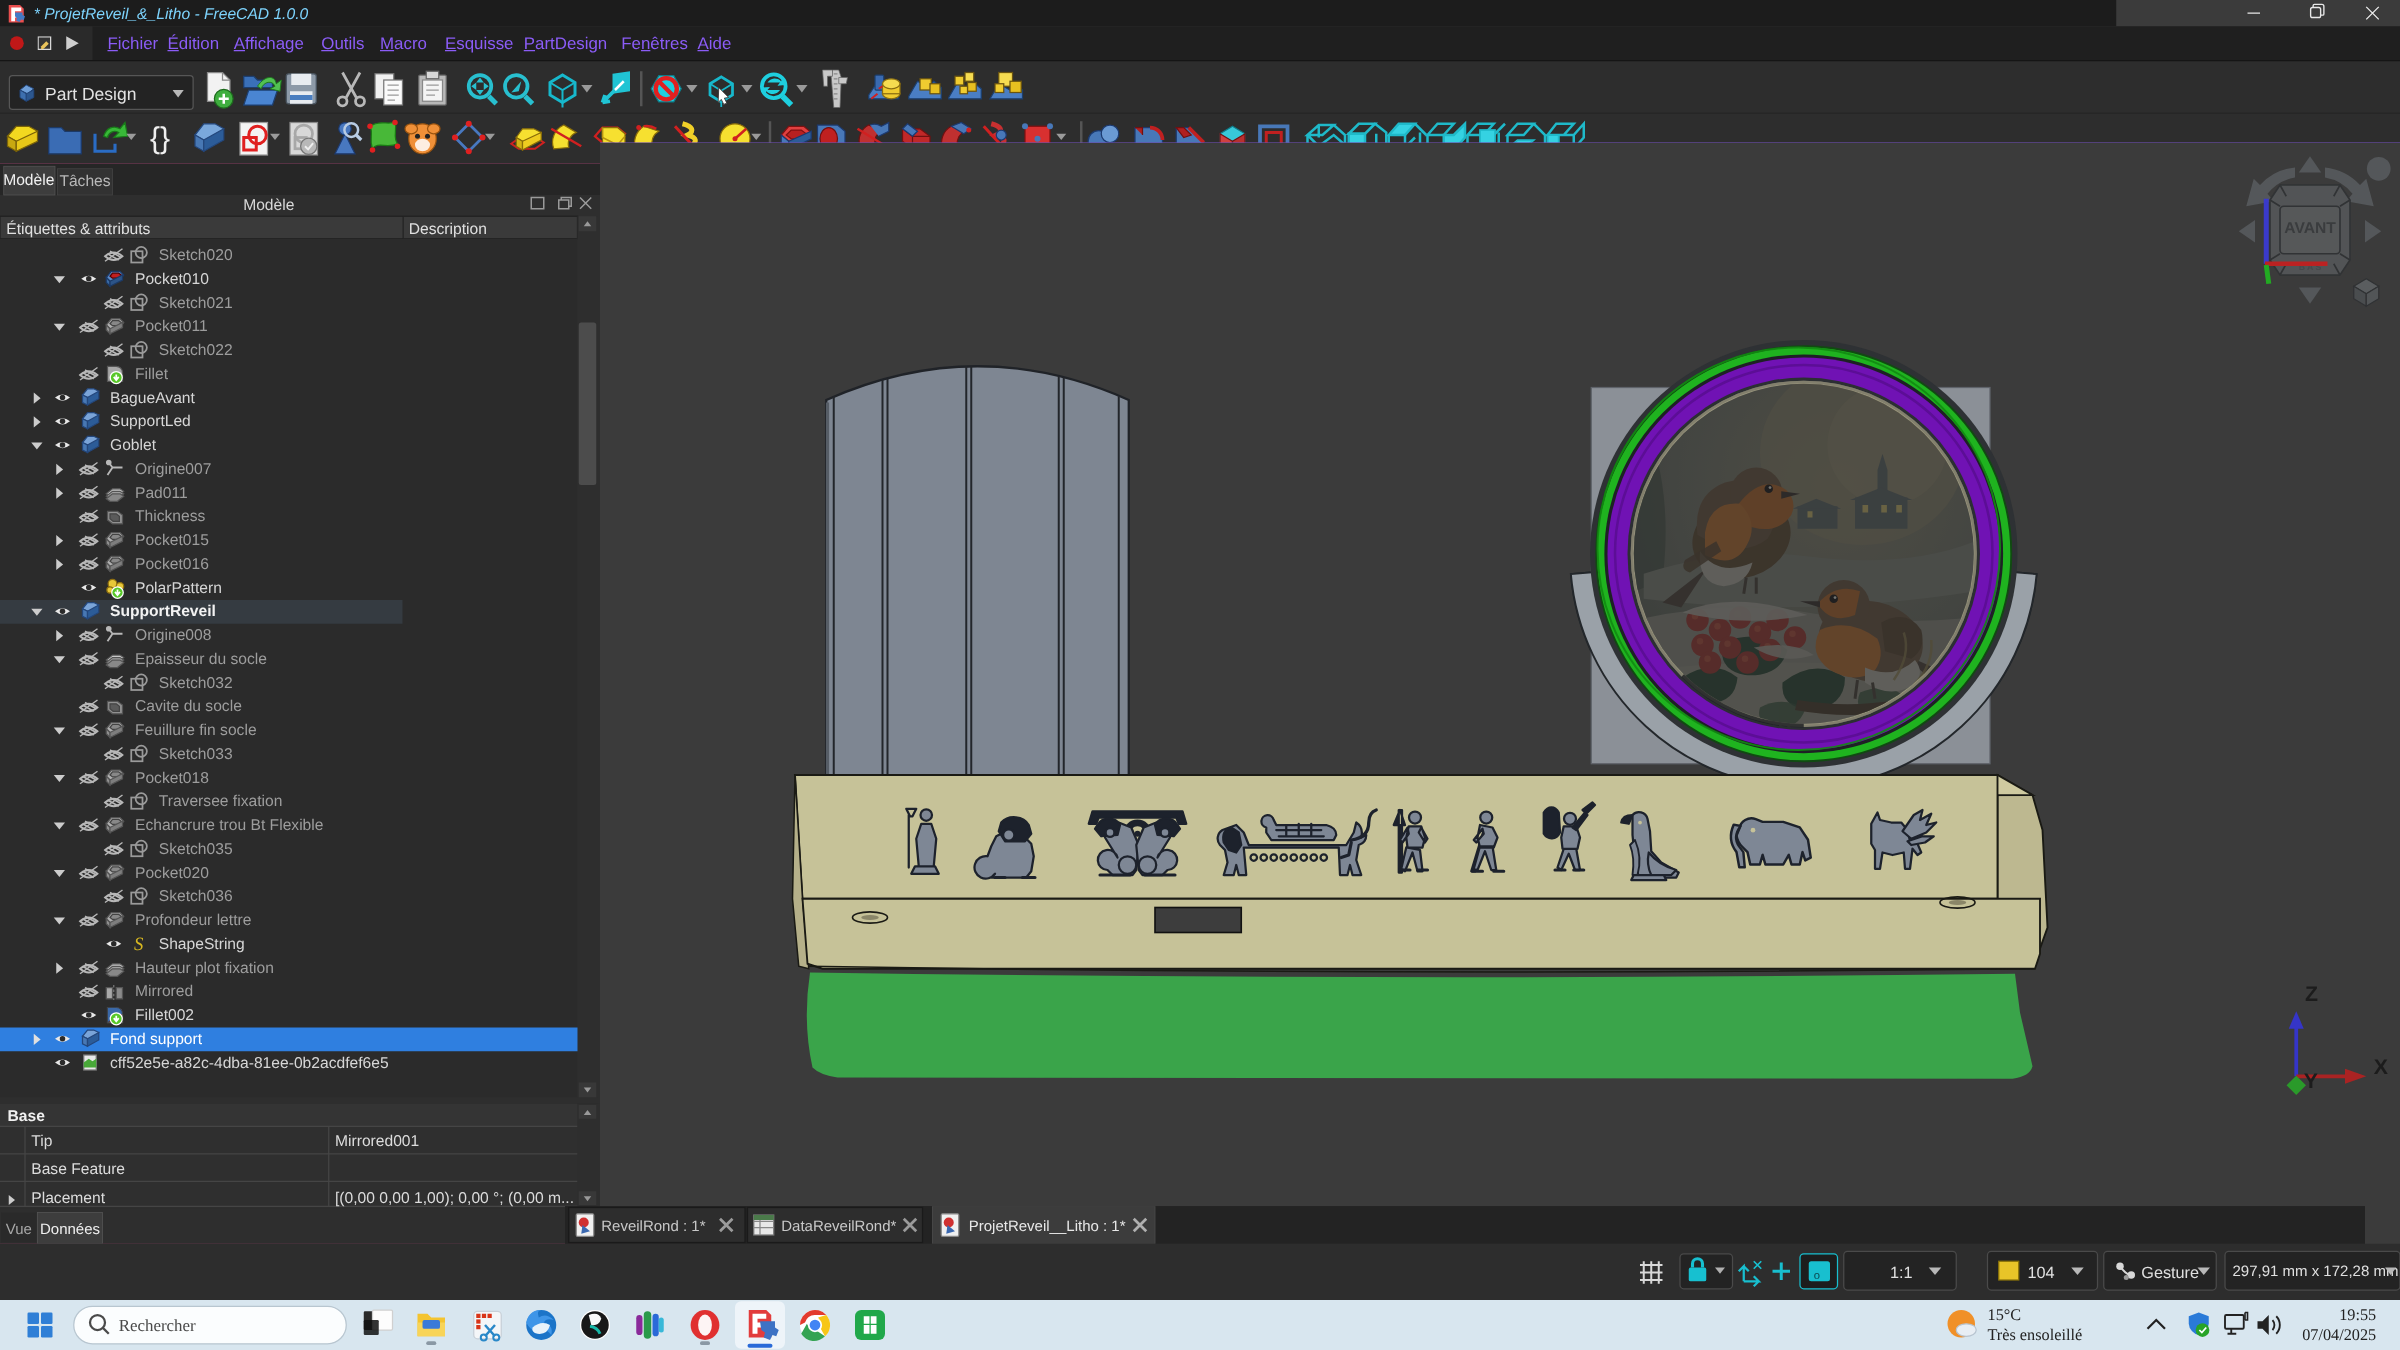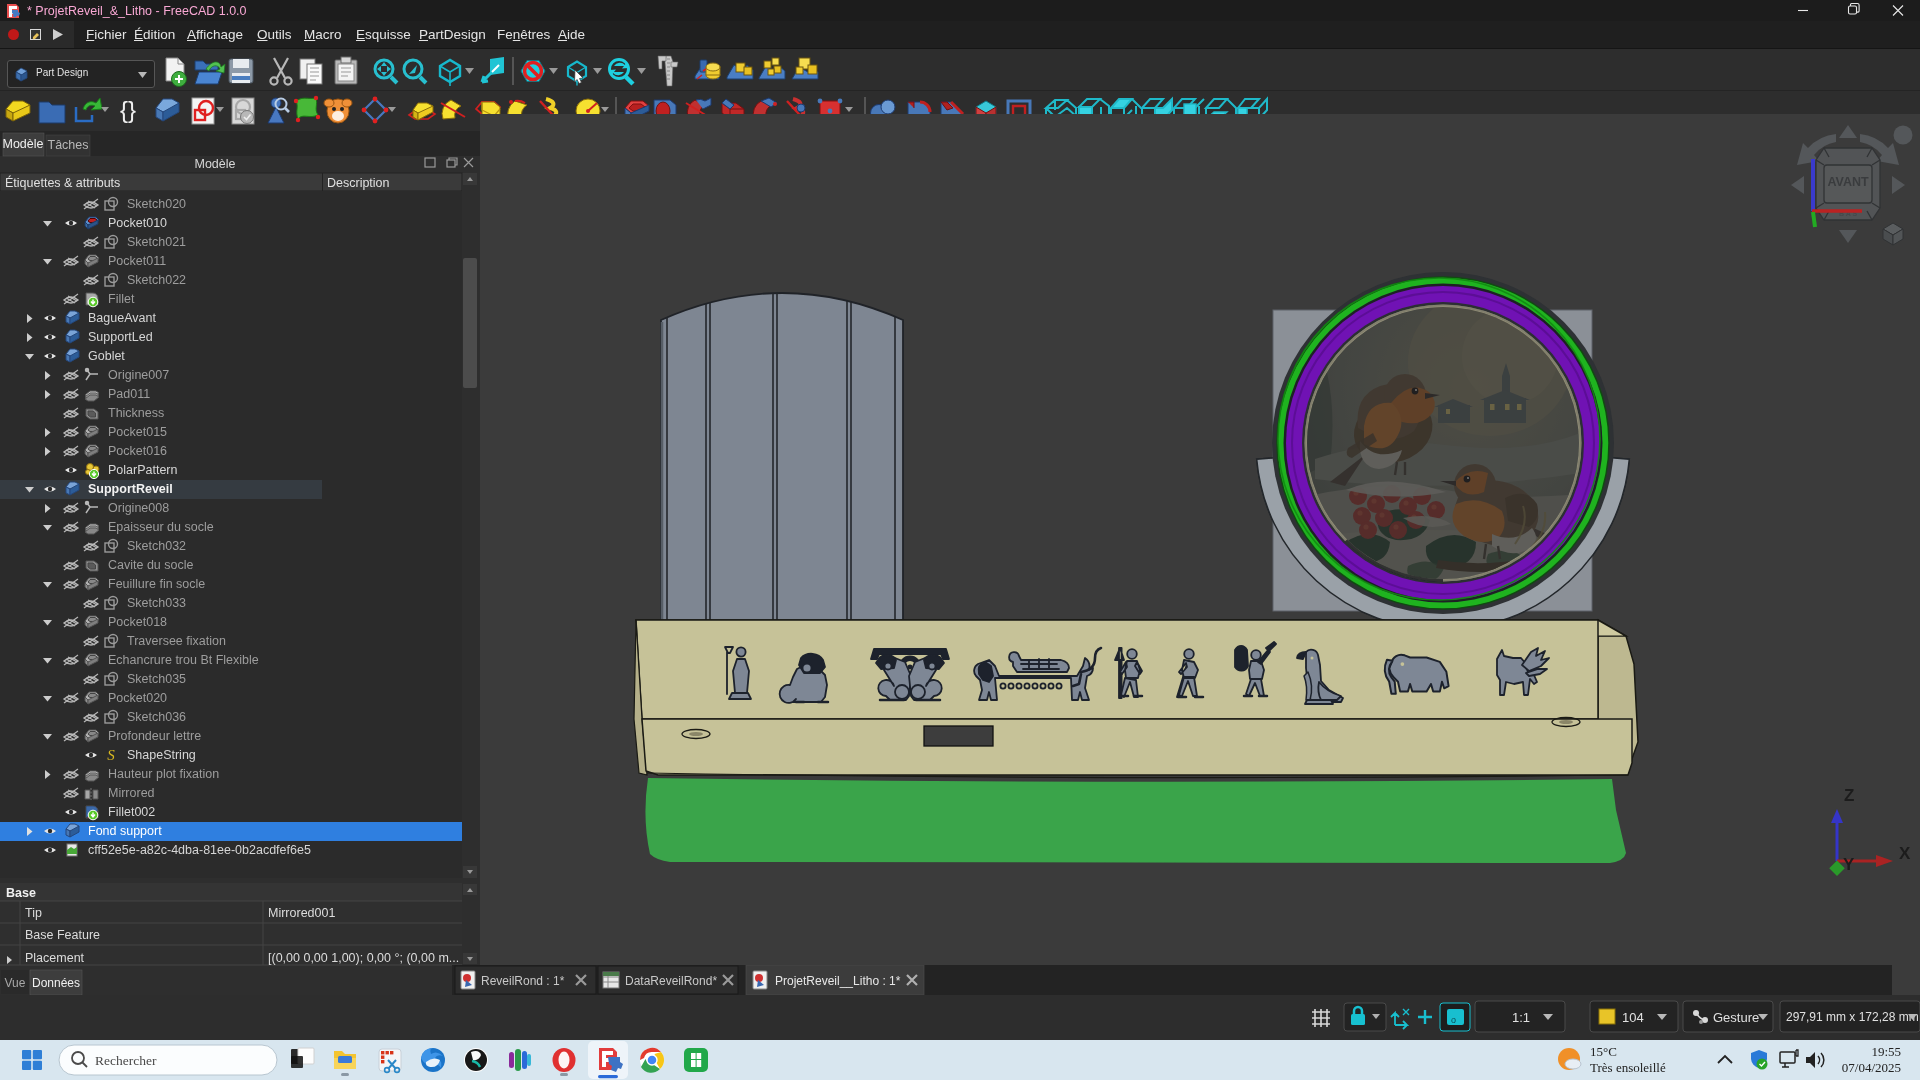--- a/index.html
+++ b/index.html
@@ -1,27 +1,27 @@
 <!DOCTYPE html>
 <html><head><meta charset="utf-8">
 <style>
   * { margin:0; padding:0; box-sizing:border-box; }
   html,body { width:1920px; height:1080px; overflow:hidden; background:#3b3b3b;
     font-family:"Liberation Sans", sans-serif; }
   .abs { position:absolute; }
-  #titlebar { left:0; top:0; width:1920px; height:21px; background:#1c1c1c; color:#f9a8d4; }
+  #titlebar { left:0; top:0; width:1693px; height:21px; background:#1c1c1c; color:#7dd3fc;font-style:italic; }
   #menubar { left:0; top:21px; width:1920px; height:27px; background:#1f1f1f; }
   #toolbar1 { left:0; top:48px; width:1920px; height:42px; background:#2d2d2d; border-top:1px solid #151515;}
   #toolbar2 { left:0; top:90px; width:1920px; height:41px; background:#2d2d2d; border-top:1px solid #242424;}
   #dock { left:0; top:131px; width:480px; height:864px; background:#ec4899; }
   #viewport { left:480px; top:114px; width:1440px; height:834px; background:#8b5cf6; }
   #mditabs { left:452px; top:965px; width:1440px; height:30px; background:#232323; }
   #statusbar { left:0; top:995px; width:1920px; height:45px; background:#2d2d2d; }
   #taskbar { left:0; top:1040px; width:1920px; height:40px; background:#d6e5ee;font-family:Liberation Serif, serif; }
-  .mi { display:inline-block; color:#e5e5e5; font-size:13.5px; }
+  .mi { display:inline-block; color:#8b5cf6; font-size:13.5px; }
 </style></head>
 <body>
 <div class="abs" id="titlebar">
   <svg class="abs" style="left:5px;top:3px" width="16" height="16" viewBox="0 0 16 16">
     <path d="M2 1 h9 l3 3 v11 h-12 z" fill="#e94f4f"></path>
     <path d="M4 3 h8 v3 h-5 v2 h4 v3 h-4 v3 h-3 z" fill="#fff"></path>
     <path d="M7 7 h6 v2 l2 1 -1 3 -2-.5 -1.5 2 -2.5-1 .5-2 -1.5-1.5 z" fill="#447ac4"></path>
   </svg>
   <span class="abs" style="left:27px;top:4px;font-size:12.5px;">* ProjetReveil_&amp;_Litho - FreeCAD 1.0.0</span>
   <svg class="abs" style="left:1795px;top:0" width="125" height="21" viewBox="0 0 125 21">
@@ -54,21 +54,21 @@
   <span class="mi abs" style="left:497px;top:6px">Fe<u>n</u>êtres</span>
   <span class="mi abs" style="left:558px;top:6px"><u>A</u>ide</span>
 </div>
 <div class="abs" id="toolbar1">
   <div class="abs" style="left:7px;top:11px;width:148px;height:28px;background:#232323;border:1px solid #565656;border-radius:3px;">
     <svg class="abs" style="left:5px;top:5px" width="17" height="17" viewBox="0 0 17 17">
       <path d="M3 6 l5-4 6 3 -5 4 z" fill="#6f9fd8" stroke="#23477c" stroke-width="0.8"></path>
       <path d="M3 6 l5 3 v6 l-5-3 z" fill="#3d6fae" stroke="#23477c" stroke-width="0.8"></path>
       <path d="M8 9 l6-3 v6 l-6 3 z" fill="#2c578f" stroke="#23477c" stroke-width="0.8"></path>
     </svg>
-    <span class="abs" style="left:28px;top:6px;font-size:10px;color:#e2e2e2;">Part Design</span>
+    <span class="abs" style="left:28px;top:6px;font-size:14px;color:#e2e2e2;">Part Design</span>
     <svg class="abs" style="left:130px;top:11px" width="10" height="7">
         <path d="M0 0 h9 l-4.5 6 z" fill="#b8b8b8"></path>
       </svg>
   </div>
   <svg class="abs" style="left:160px;top:5px" width="680" height="34" viewBox="0 0 680 34">
 
     <g transform="translate(15,17)">
       <path d="M-9-13 h12 l6 6 v17 h-18 z" fill="#f2f2f2" stroke="#888" stroke-width="1"></path>
       <path d="M3-13 v6 h6" fill="none" stroke="#888"></path>
       <circle cx="4" cy="8" r="7.5" fill="#3fae3f" stroke="#1d6b1d"></circle>

